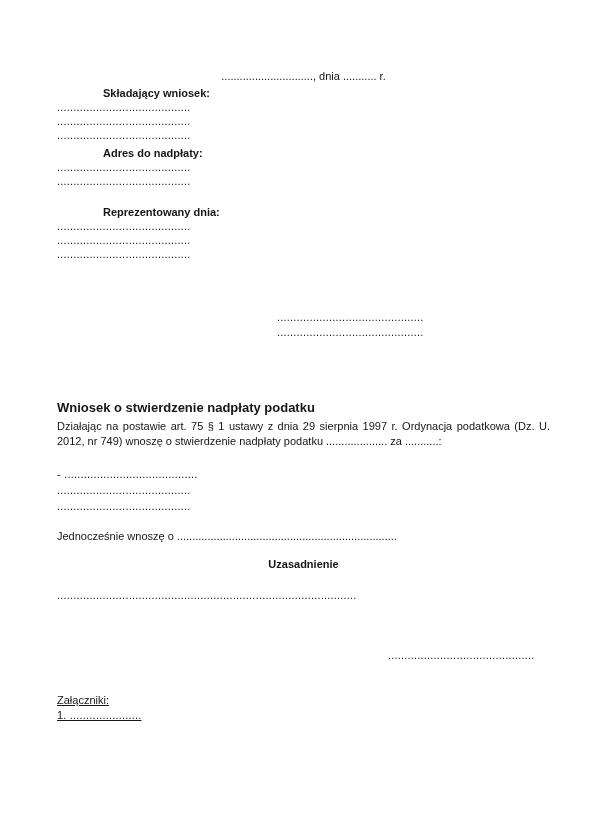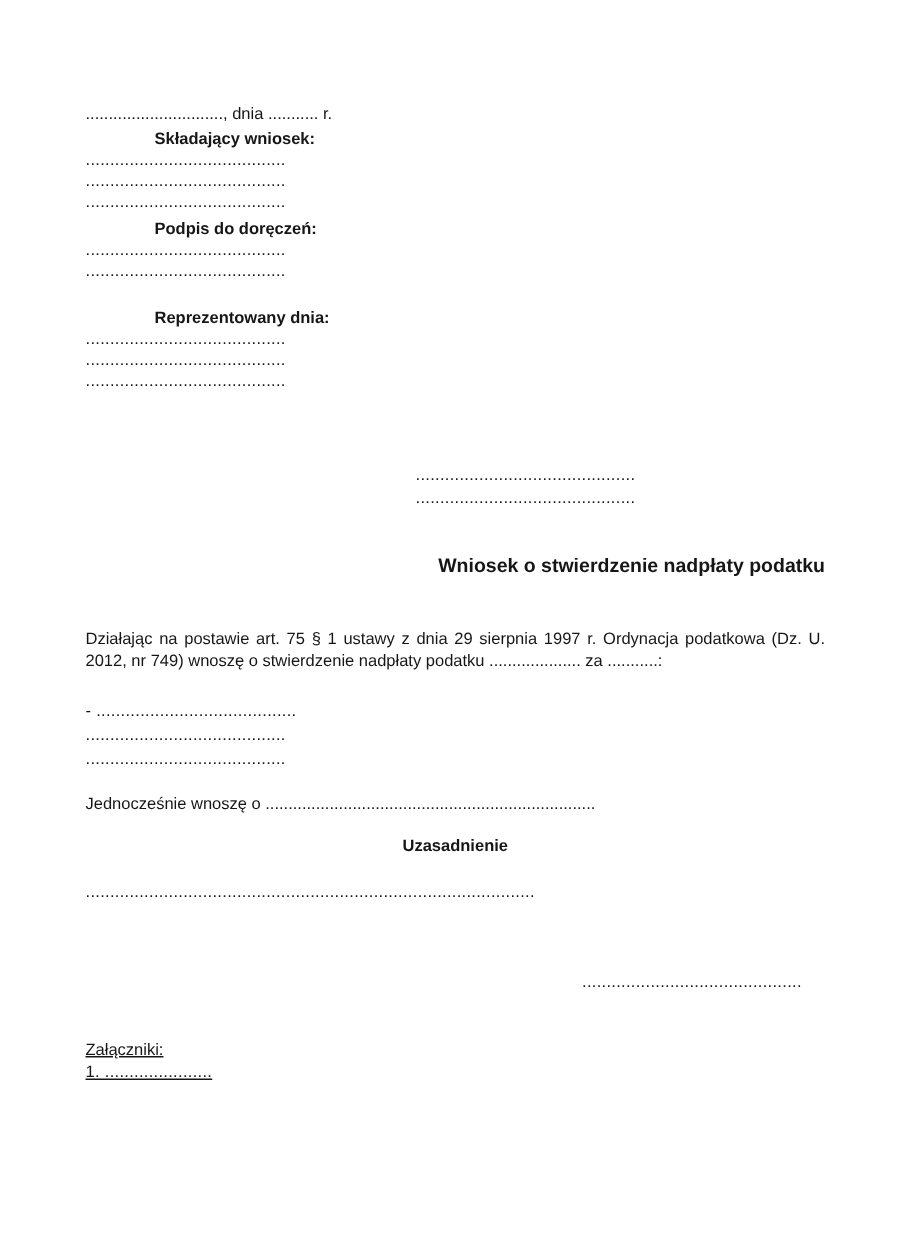--- a/index.html
+++ b/index.html
@@ -16,38 +16,38 @@
     overflow: hidden;
     font-size: 11px;
     line-height: 14px;
   }
   .abs { position: absolute; }
 
   .date-line {
     top: 69px;
     left: 57px;
     right: 50px;
-    text-align: left;
+    text-align: center;
     white-space: nowrap;
   }
 
   .section-label { font-weight: bold; margin-left: 46px; }
   .blank-line { letter-spacing: 0.2px; white-space: nowrap; }
 
   .applicant      { top: 86px;  left: 57px; }
   .delivery       { top: 146px; left: 57px; }
   .representative { top: 205px; left: 57px; }
 
   .addressee { top: 310px; left: 277px; line-height: 15px; }
 
   .doc-title {
-    top: 369px;
+    top: 400px;
     left: 57px;
     right: 50px;
-    text-align: right;
+    text-align: left;
     font-weight: bold;
     font-size: 13px;
     line-height: 16px;
   }
 
   .legal-paragraph {
     top: 419px;
     left: 57px;
     width: 493px;
     text-align: justify;
@@ -86,21 +86,21 @@
   <div class="abs date-line">.............................., dnia ........... r.</div>
 
   <div class="abs applicant">
     <div class="section-label">Składający wniosek:</div>
     <div class="blank-line">.........................................</div>
     <div class="blank-line">.........................................</div>
     <div class="blank-line">.........................................</div>
   </div>
 
   <div class="abs delivery">
-    <div class="section-label">Podpis do doręczeń:</div>
+    <div class="section-label">Adres do nadpłaty:</div>
     <div class="blank-line">.........................................</div>
     <div class="blank-line">.........................................</div>
   </div>
 
   <div class="abs representative">
     <div class="section-label">Reprezentowany dnia:</div>
     <div class="blank-line">.........................................</div>
     <div class="blank-line">.........................................</div>
     <div class="blank-line">.........................................</div>
   </div>

